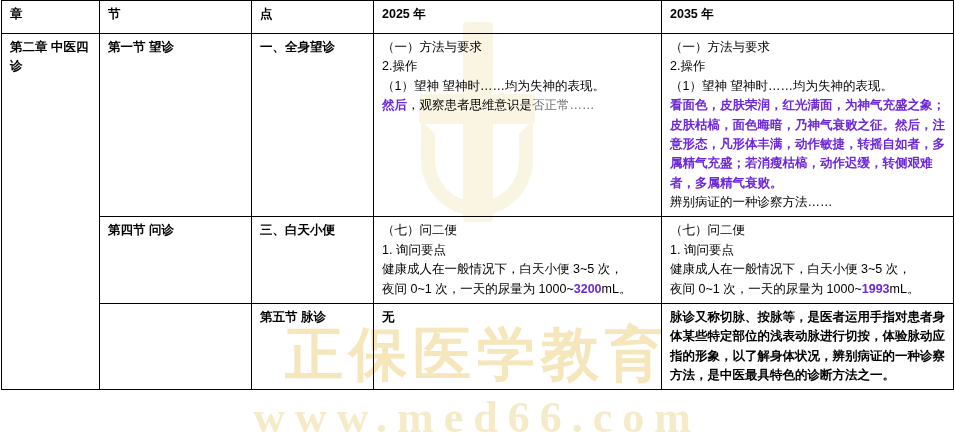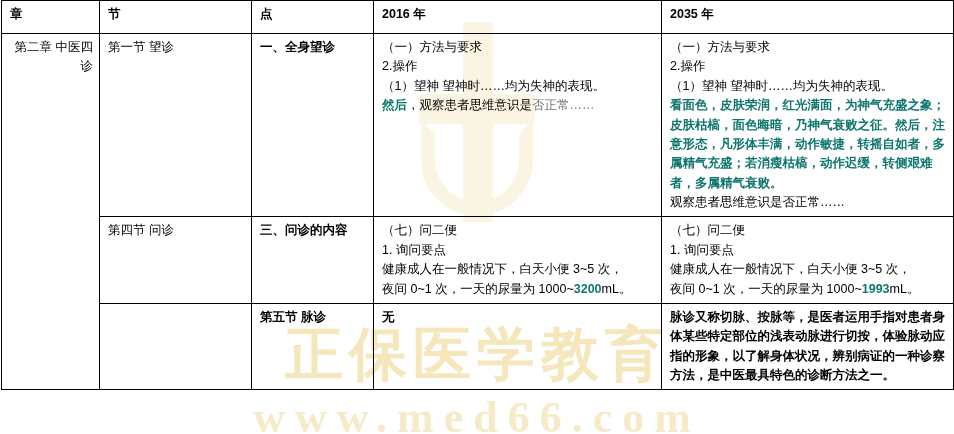--- a/index.html
+++ b/index.html
@@ -111,37 +111,37 @@
     font-size: 13px;
   }
   th.col-head-center {
     text-align: left;
     padding-left: 12px;
   }
   .red {
     color: #737373;
   }
   .bold-red {
-    color: #0f766e;
+    color: #6d28d9;
     font-weight: bold;
   }
   .cell-center {
     text-align: left;
     vertical-align: middle;
     font-weight: bold;
   }
   .cell-chapter {
-    text-align: right;
-    vertical-align: middle;
-    font-weight: normal;
+    text-align: left;
+    vertical-align: middle;
+    font-weight: bold;
     line-height: 1.9;
   }
   .cell-sec {
     vertical-align: middle;
-    font-weight: normal;
+    font-weight: bold;
     padding-left: 14px;
   }
   .cell-point {
     vertical-align: middle;
     font-weight: bold;
     padding-left: 12px;
   }
   .body-cell p {
     margin: 0;
   }
@@ -170,46 +170,46 @@
       <col style="width:152px">
       <col style="width:122px">
       <col style="width:288px">
       <col style="width:292px">
     </colgroup>
     <thead>
       <tr>
         <th>章</th>
         <th class="col-head-center">节</th>
         <th class="col-head-center">点</th>
-        <th class="red">2016 年</th>
+        <th class="red">2025 年</th>
         <th class="red">2035 年</th>
       </tr>
     </thead>
     <tbody>
       <tr>
         <td rowspan="3" class="cell-chapter">第二章 中医四诊</td>
         <td class="cell-sec">第一节 望诊</td>
         <td class="cell-point">一、全身望诊</td>
         <td class="body-cell mid-align">
           <p>（一）方法与要求</p>
           <p>2.操作</p>
           <p>（1）望神 望神时……均为失神的表现。</p>
           <p><span class="bold-red">然后</span><span>，观察患者思维意识是</span><span class="red">否正常……</span></p>
         </td>
         <td class="body-cell">
           <p>（一）方法与要求</p>
           <p>2.操作</p>
           <p>（1）望神 望神时……均为失神的表现。</p>
           <p class="bold-red">看面色，皮肤荣润，红光满面，为神气充盛之象；皮肤枯槁，面色晦暗，乃神气衰败之征。然后，注意形态，凡形体丰满，动作敏捷，转摇自如者，多属精气充盛；若消瘦枯槁，动作迟缓，转侧艰难者，多属精气衰败。</p>
-          <p>观察患者思维意识是否正常……</p>
+          <p>辨别病证的一种诊察方法……</p>
         </td>
       </tr>
       <tr>
         <td class="cell-sec">第四节 问诊</td>
-        <td class="cell-point">三、问诊的内容</td>
+        <td class="cell-point">三、白天小便</td>
         <td class="body-cell">
           <p>（七）问二便</p>
           <p>1. 询问要点</p>
           <p>健康成人在一般情况下，白天小便 3~5 次，</p>
           <p><span>夜间 0~1 次，一天的尿量为 1000~</span><span class="bold-red">3200</span><span>mL。</span></p>
         </td>
         <td class="body-cell">
           <p>（七）问二便</p>
           <p>1. 询问要点</p>
           <p>健康成人在一般情况下，白天小便 3~5 次，</p>

